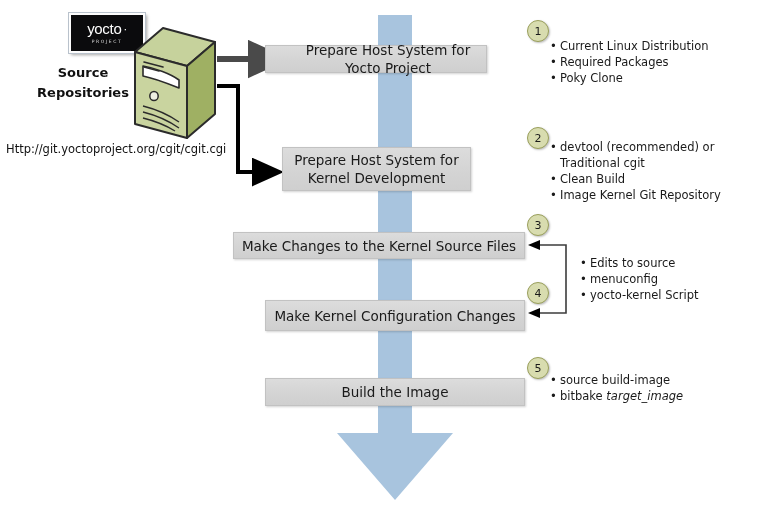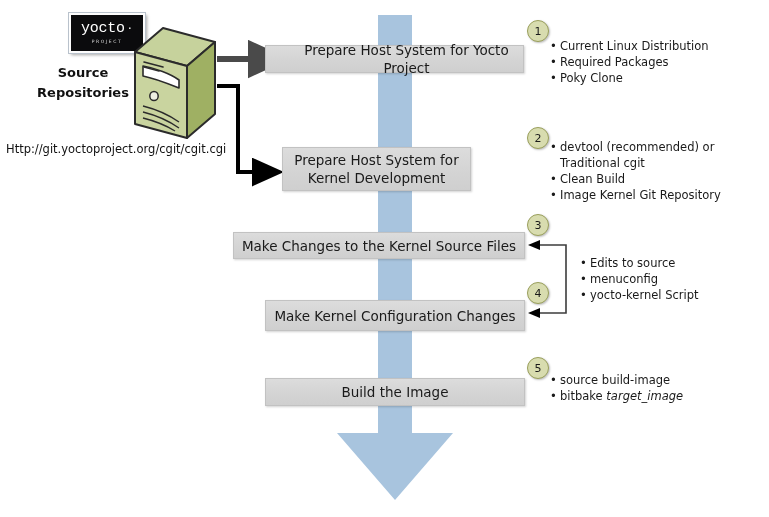--- a/index.html
+++ b/index.html
@@ -38,21 +38,21 @@
     display: flex;
     flex-direction: column;
     align-items: center;
     justify-content: center;
   }
   #yocto-logo .word {
     color: #ffffff;
     font-size: 15px;
     letter-spacing: -0.3px;
     line-height: 15px;
-    font-family: Liberation Mono, monospace;
+    font-family: Liberation Sans, sans-serif;
   }
   #yocto-logo .word .dot {
     font-size: 11px;
     vertical-align: middle;
     padding-left: 2px;
   }
   #yocto-logo .sub {
     color: #d8d8d8;
     font-size: 4.5px;
     letter-spacing: 1.6px;
@@ -90,21 +90,21 @@
     box-sizing: border-box;
     box-shadow: 1px 1px 2px rgba(0,0,0,0.18);
     display: flex;
     align-items: center;
     justify-content: center;
     text-align: center;
     font-size: 13.5px;
     color: #1a1a1a;
     line-height: 18px;
   }
-  #box-1 { left: 265px; top: 45px;  width: 259px; height: 28px; padding-left: 24px; }
+  #box-1 { left: 265px; top: 45px;  width: 222px; height: 28px; padding-left: 24px; }
   #box-2 { left: 282px; top: 147px; width: 189px; height: 44px; }
   #box-3 { left: 233px; top: 232px; width: 292px; height: 27px; }
   #box-4 { left: 265px; top: 300px; width: 260px; height: 31px; }
   #box-5 { left: 265px; top: 378px; width: 260px; height: 28px; }
 
   
   .step-circle {
     width: 22px; height: 22px;
     border-radius: 50%;
     background: #d8dcaf;

